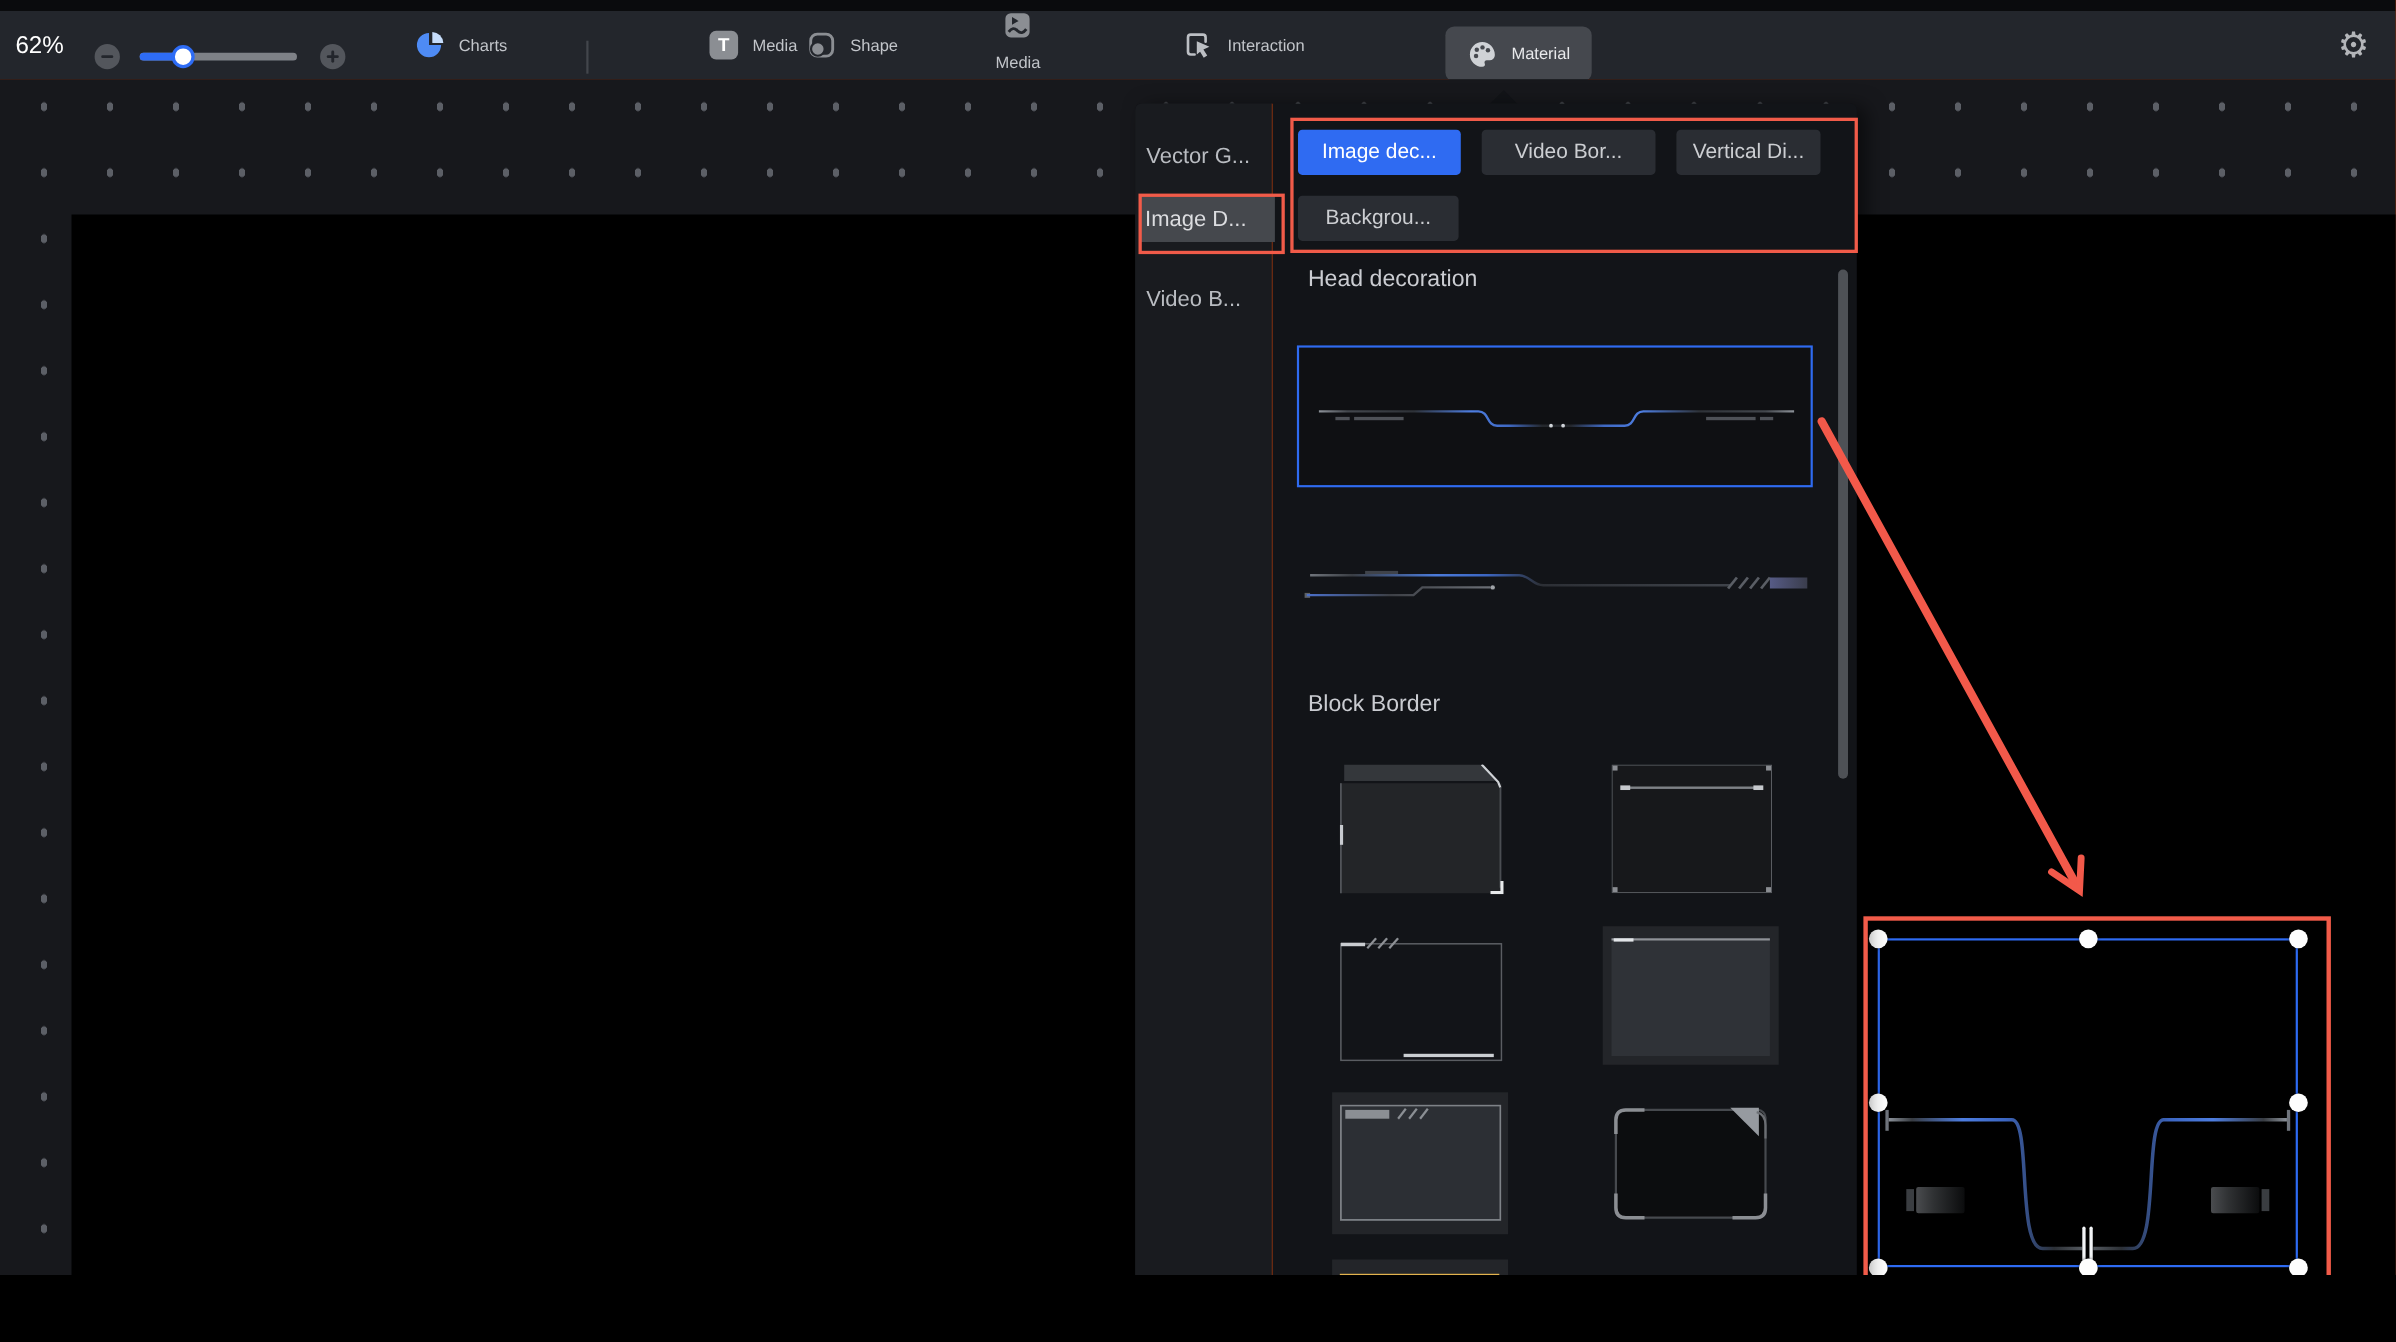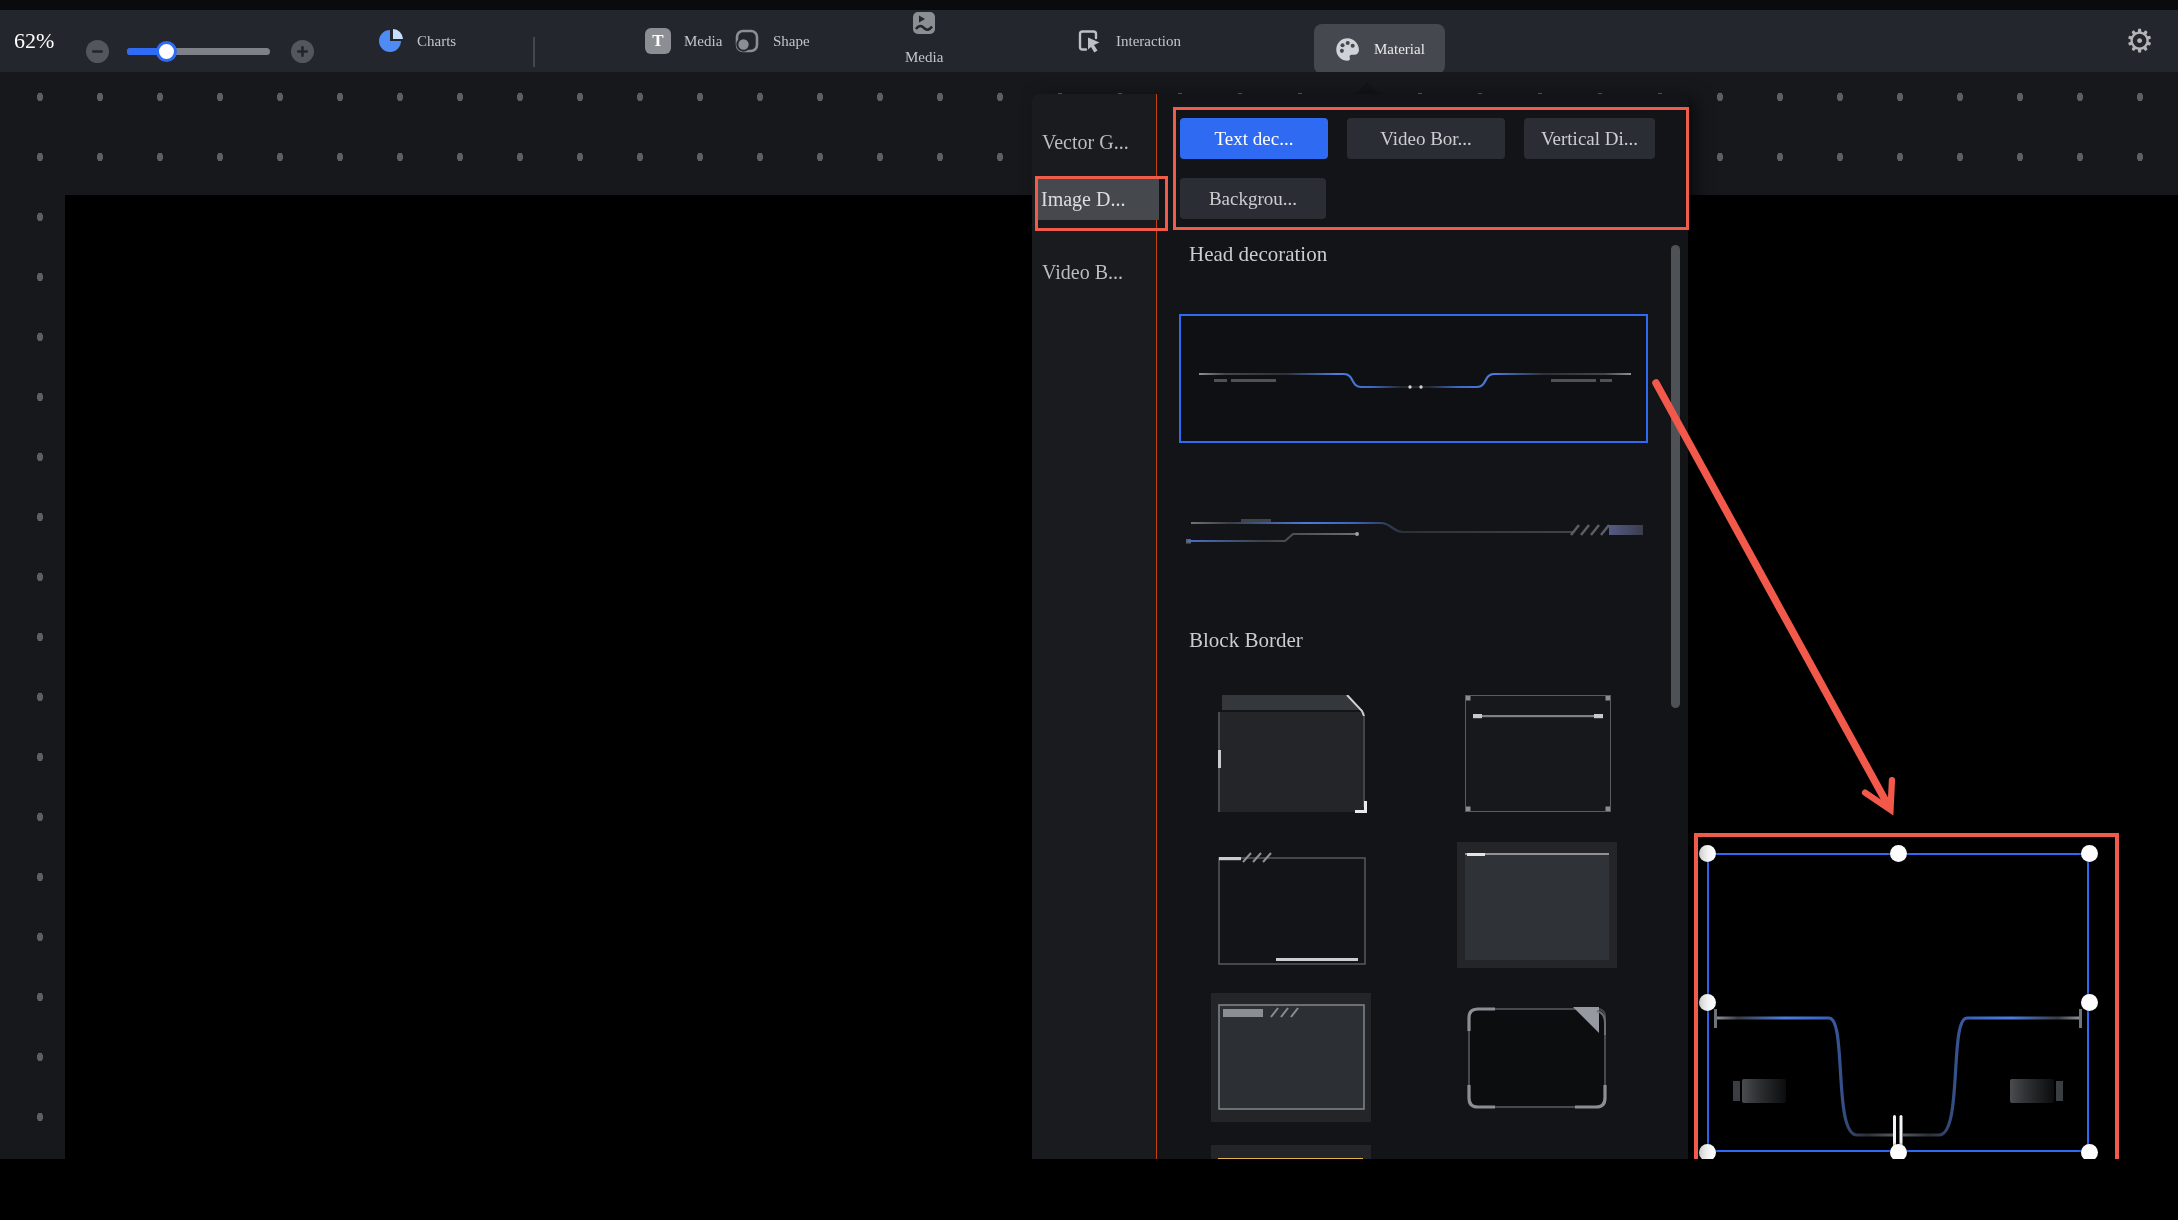--- a/index.html
+++ b/index.html
@@ -1,17 +1,17 @@
 <!DOCTYPE html>
 <html><head>
 <meta charset="utf-8">
 <style>
   html,body{margin:0;padding:0;background:#000;}
   .stage{position:relative;width:2178px;height:1159px;overflow:hidden;
-         font-family:Liberation Serif, serif;background:#c2410c;}
+         font-family:Liberation Sans, sans-serif;background:#c2410c;}
   .abs{position:absolute;}
 
   
   .topstrip{left:0;top:0;width:2178px;height:10px;background:#0a0b0d;}
   .toolbar{left:0;top:10px;width:2178px;height:62px;background:#23262c;display:flex;align-items:center;}
   .zoom-label{position:absolute;left:14px;top:0;height:62px;display:flex;align-items:center;
               color:#fff;font-size:22px;font-weight:500;}
   .round-btn{position:absolute;top:30px;width:23px;height:23px;border-radius:50%;background:#53565c;
              display:flex;align-items:center;justify-content:center;border:none;padding:0;cursor:pointer;}
   .slider-track{position:absolute;left:127px;top:38px;width:143px;height:7px;border-radius:4px;background:#7e8187;}
@@ -217,21 +217,21 @@
 
   <div class="abs panel-caret"></div>
   <div class="abs panel">
 
     <div class="cat-col">
       <div class="cat-item" style="top:28px;">Vector G...</div>
       <div class="cat-item selected" style="top:84px;">Image D...</div>
       <div class="cat-item" style="top:158px;">Video B...</div>
     </div>
 
-    <div class="chip selected" style="left:148px;top:24px;width:148px;">Text dec...</div>
+    <div class="chip selected" style="left:148px;top:24px;width:148px;">Image dec...</div>
     <div class="chip" style="left:315px;top:24px;width:158px;">Video Bor...</div>
     <div class="chip" style="left:492px;top:24px;width:131px;">Vertical Di...</div>
     <div class="chip" style="left:148px;top:84px;width:146px;">Backgrou...</div>
 
     <div class="section-title" style="left:157px;top:148px;">Head decoration</div>
 
     <div class="preview-card selected" style="left:147px;top:220px;width:465px;height:125px;">
       <svg width="465" height="125" viewBox="0 0 465 125">
         <defs>
           <linearGradient id="p1" x1="0" x2="1" y1="0" y2="0">

